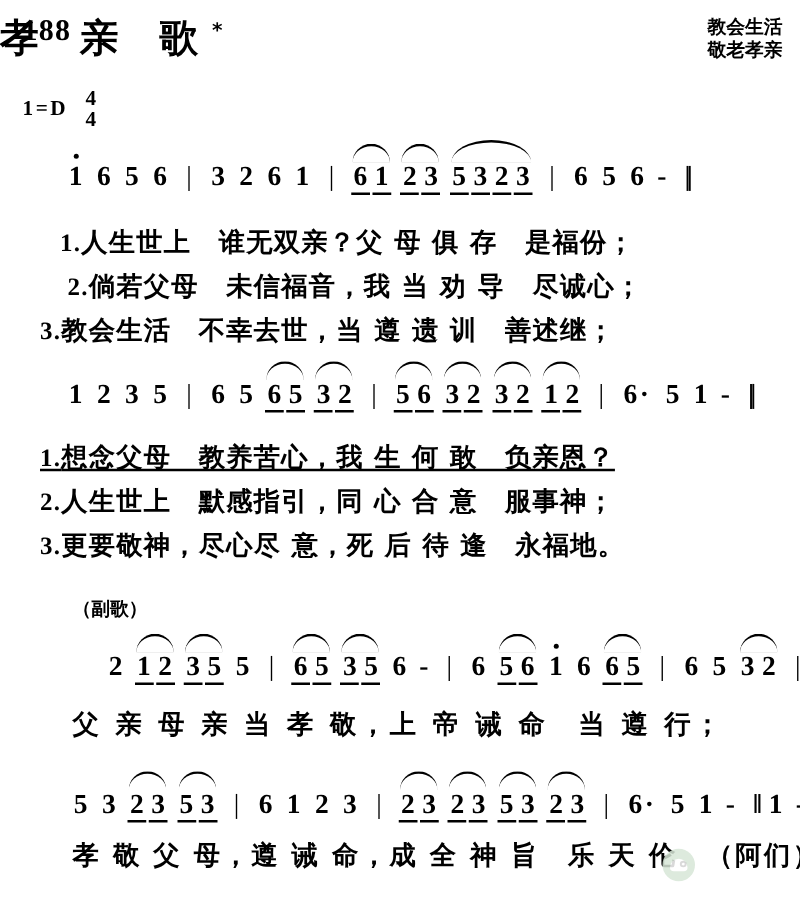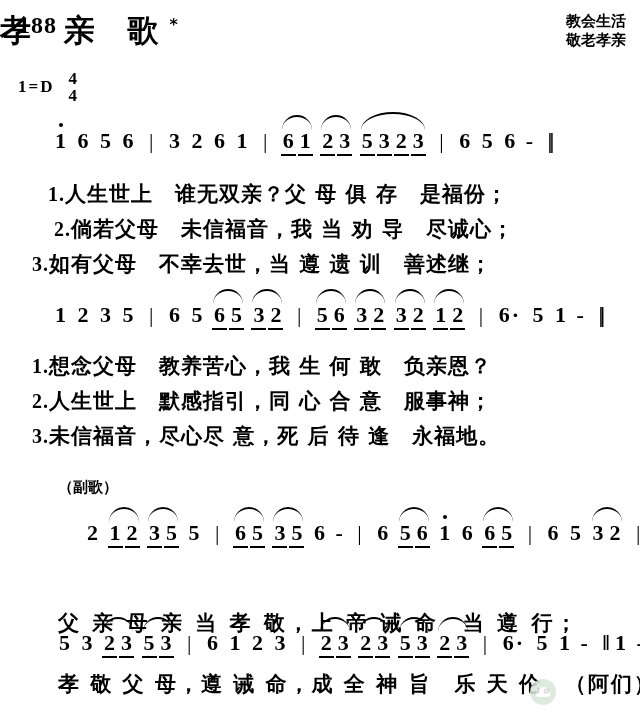--- a/index.html
+++ b/index.html
@@ -230,21 +230,21 @@
   <span class="bar-end">||</span>
 </div>
 
 <div class="lyric-line" style="left:48px; top:180px;">
   <span class="lyric-num">1.</span><span>人生世上　谁无双亲？父 母 俱 存　是福份；</span>
 </div>
 <div class="lyric-line" style="left:32px; top:215px;margin-left:22px;">
   <span class="lyric-num">2.</span><span>倘若父母　未信福音，我 当 劝 导　尽诚心；</span>
 </div>
 <div class="lyric-line" style="left:32px; top:250px;">
-  <span class="lyric-num">3.</span><span>如有父母　不幸去世，当 遵 遗 训　善述继；</span>
+  <span class="lyric-num">3.</span><span>教会生活　不幸去世，当 遵 遗 训　善述继；</span>
 </div>
 
 <div class="music-row" style="left:52px; top:302px;">
   <span class="note">1</span>
   <span class="note">2</span>
   <span class="note">3</span>
   <span class="note">5</span>
   <span class="bar">|</span>
   <span class="note">6</span>
   <span class="note">5</span>
@@ -256,28 +256,28 @@
   <span class="slur"><span class="arc"></span><span class="note beam1">3</span><span class="note beam1">2</span></span>
   <span class="slur"><span class="arc"></span><span class="note beam1">1</span><span class="note beam1">2</span></span>
   <span class="bar">|</span>
   <span class="note dotnote">6·</span>
   <span class="note">5</span>
   <span class="note">1</span>
   <span class="dash">-</span>
   <span class="bar-end">||</span>
 </div>
 
-<div class="lyric-line" style="left:32px; top:352px;">
+<div class="lyric-line" style="left:32px; top:352px;text-decoration:underline;">
   <span class="lyric-num">1.</span><span>想念父母　教养苦心，我 生 何 敢　负亲恩？</span>
 </div>
 <div class="lyric-line" style="left:32px; top:387px;">
   <span class="lyric-num">2.</span><span>人生世上　默感指引，同 心 合 意　服事神；</span>
 </div>
 <div class="lyric-line" style="left:32px; top:422px;">
-  <span class="lyric-num">3.</span><span>未信福音，尽心尽 意，死 后 待 逢　永福地。</span>
+  <span class="lyric-num">3.</span><span>更要敬神，尽心尽 意，死 后 待 逢　永福地。</span>
 </div>
 
 <div class="section-label" style="left:58px; top:478px;">（副歌）</div>
 
 <div class="music-row" style="left:56px; top:520px;margin-left:28px;">
   <span class="note">2</span>
   <span class="slur"><span class="arc"></span><span class="note beam1">1</span><span class="note beam1">2</span></span>
   <span class="slur"><span class="arc"></span><span class="note beam1">3</span><span class="note beam1">5</span></span>
   <span class="note">5</span>
   <span class="bar">|</span>
@@ -291,21 +291,21 @@
   <span class="note oct-hi">1</span>
   <span class="note">6</span>
   <span class="slur"><span class="arc"></span><span class="note beam1">6</span><span class="note beam1">5</span></span>
   <span class="bar">|</span>
   <span class="note">6</span>
   <span class="note">5</span>
   <span class="slur"><span class="arc"></span><span class="note">3</span><span class="note">2</span></span>
   <span class="bar">|</span>
 </div>
 
-<div class="lyric-line" style="left:58px; top:565px; letter-spacing:3px;margin-top:44px;">父 亲 母 亲 当 孝 敬，上 帝 诫 命　当 遵 行；</div>
+<div class="lyric-line" style="left:58px; top:565px; letter-spacing:3px;">父 亲 母 亲 当 孝 敬，上 帝 诫 命　当 遵 行；</div>
 
 <div class="music-row" style="left:56px; top:630px;">
   <span class="note">5</span>
   <span class="note">3</span>
   <span class="slur"><span class="arc"></span><span class="note beam1">2</span><span class="note beam1">3</span></span>
   <span class="slur"><span class="arc"></span><span class="note beam1">5</span><span class="note beam1">3</span></span>
   <span class="bar">|</span>
   <span class="note">6</span>
   <span class="note">1</span>
   <span class="note">2</span>

